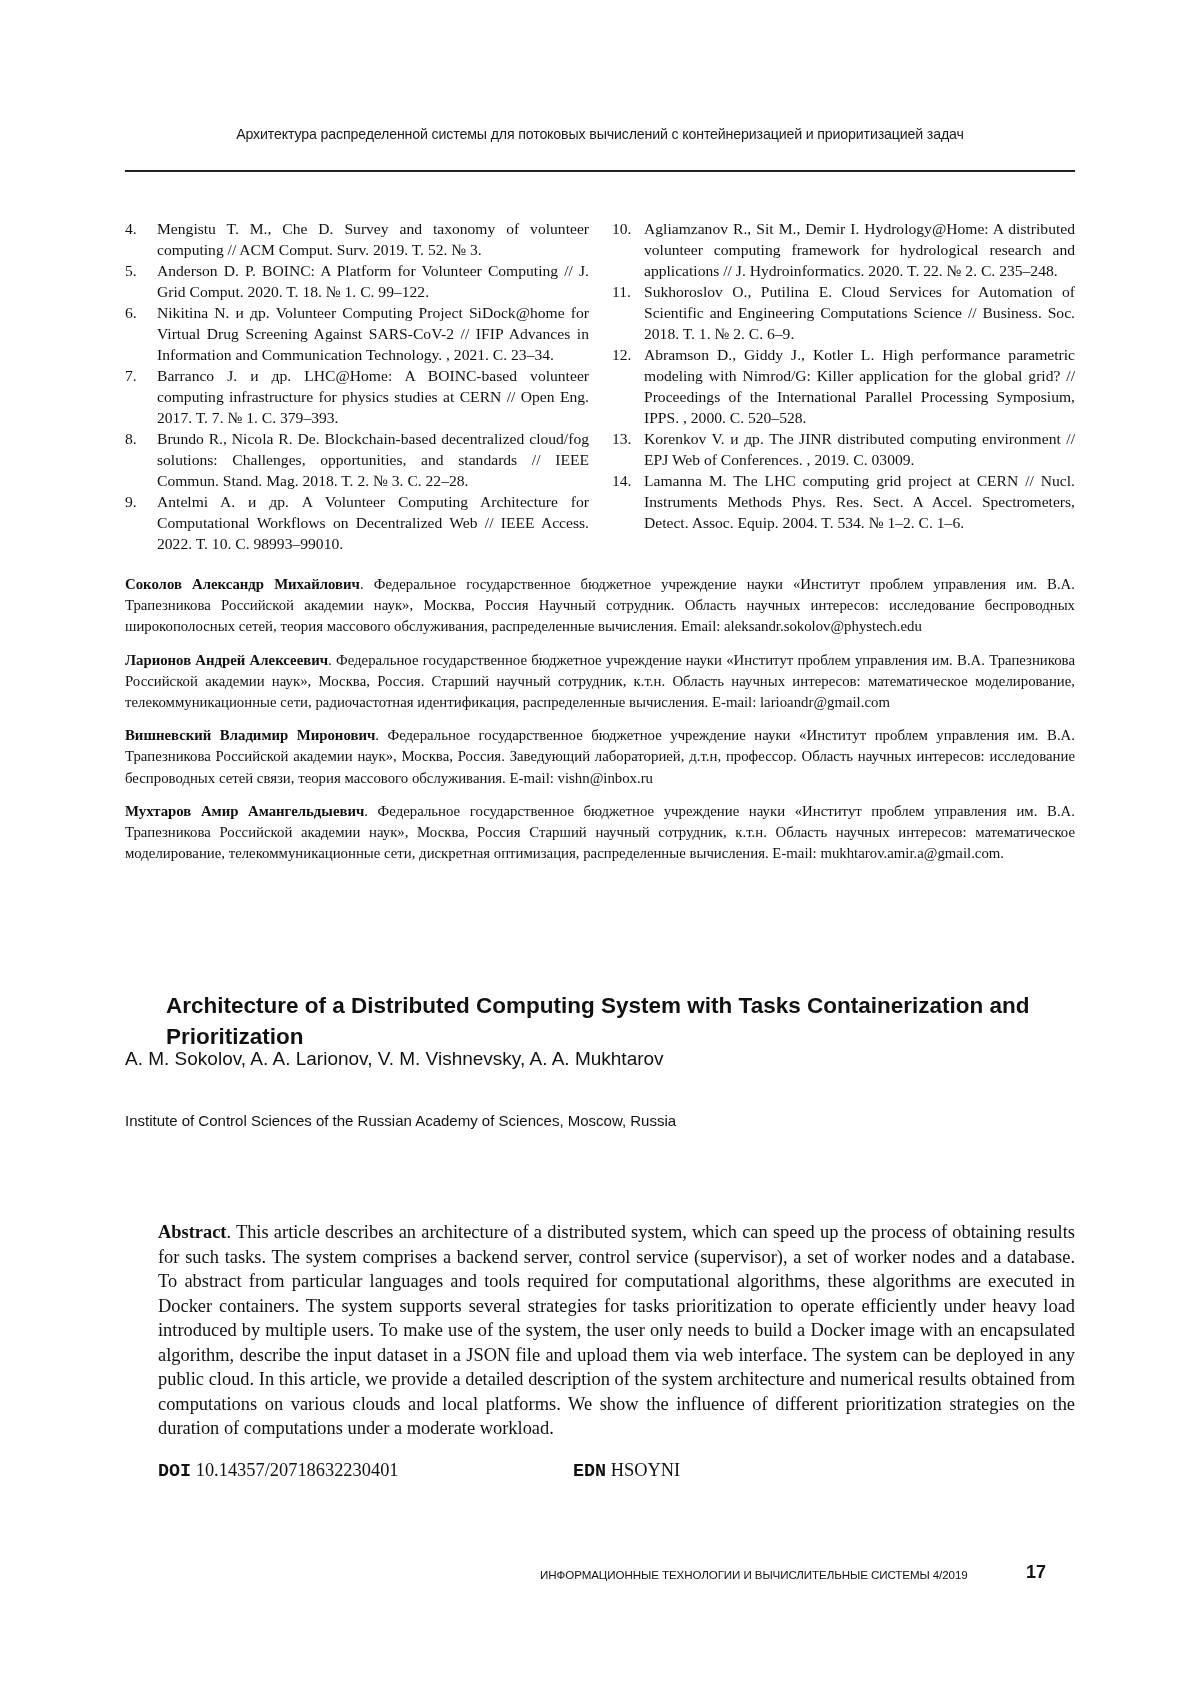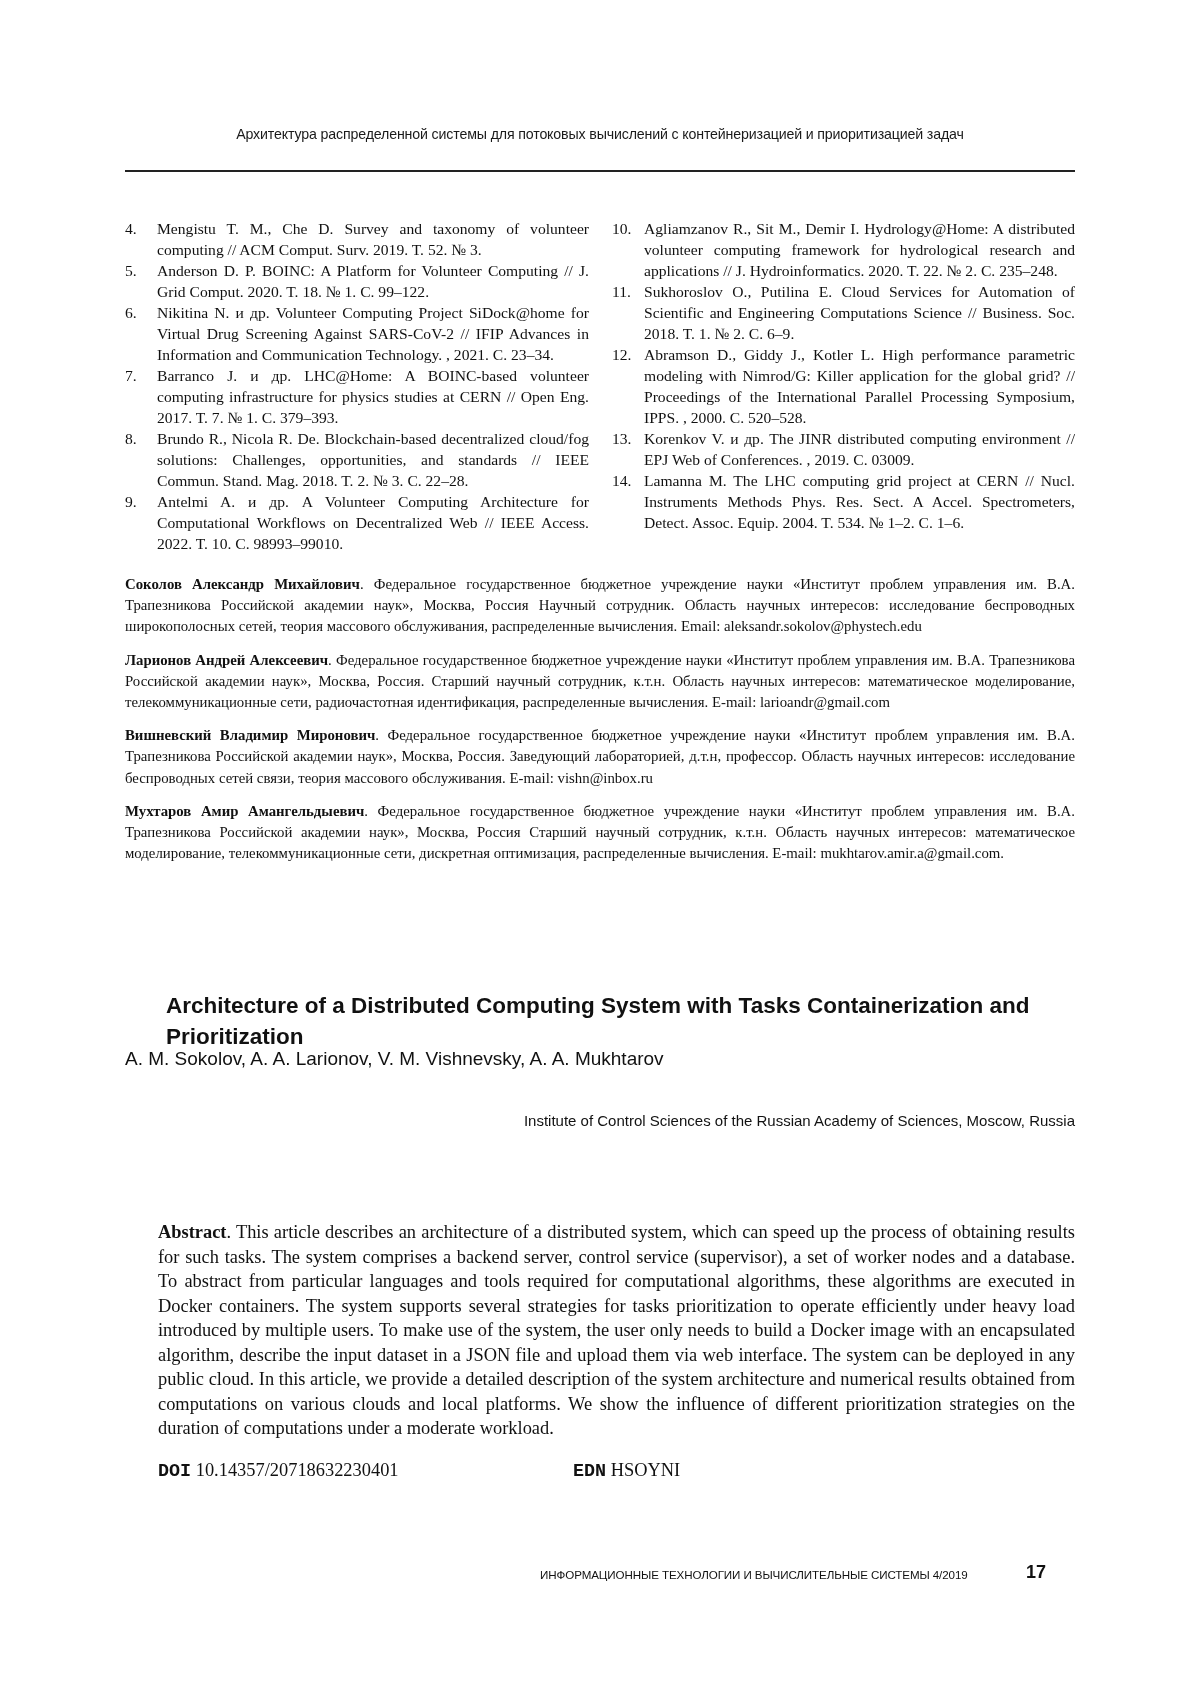--- a/index.html
+++ b/index.html
@@ -41,21 +41,21 @@
       font-size: 22.5px; line-height: 31px; color: #111; margin-left: 41px;
     }
     .en-authors {
       position: absolute; left: 125px; top: 1047px; width: 950px;
       font-family: "Liberation Sans", sans-serif;
       font-size: 19px; line-height: 24px;
     }
     .en-inst {
       position: absolute; left: 125px; top: 1111px; width: 950px;
       font-family: "Liberation Sans", sans-serif;
-      font-size: 15px; line-height: 20px; text-align: right;
+      font-size: 15px; line-height: 20px;
     }
     .abstract {
       position: absolute; left: 158px; top: 1220px; width: 917px;
       font-size: 18.4px; line-height: 24.5px; text-align: justify;
     }
     .abstract b { font-weight: bold; }
     .ids {
       position: absolute; left: 158px; top: 1458px; width: 917px;
       font-size: 18.4px; line-height: 24px;
     }

